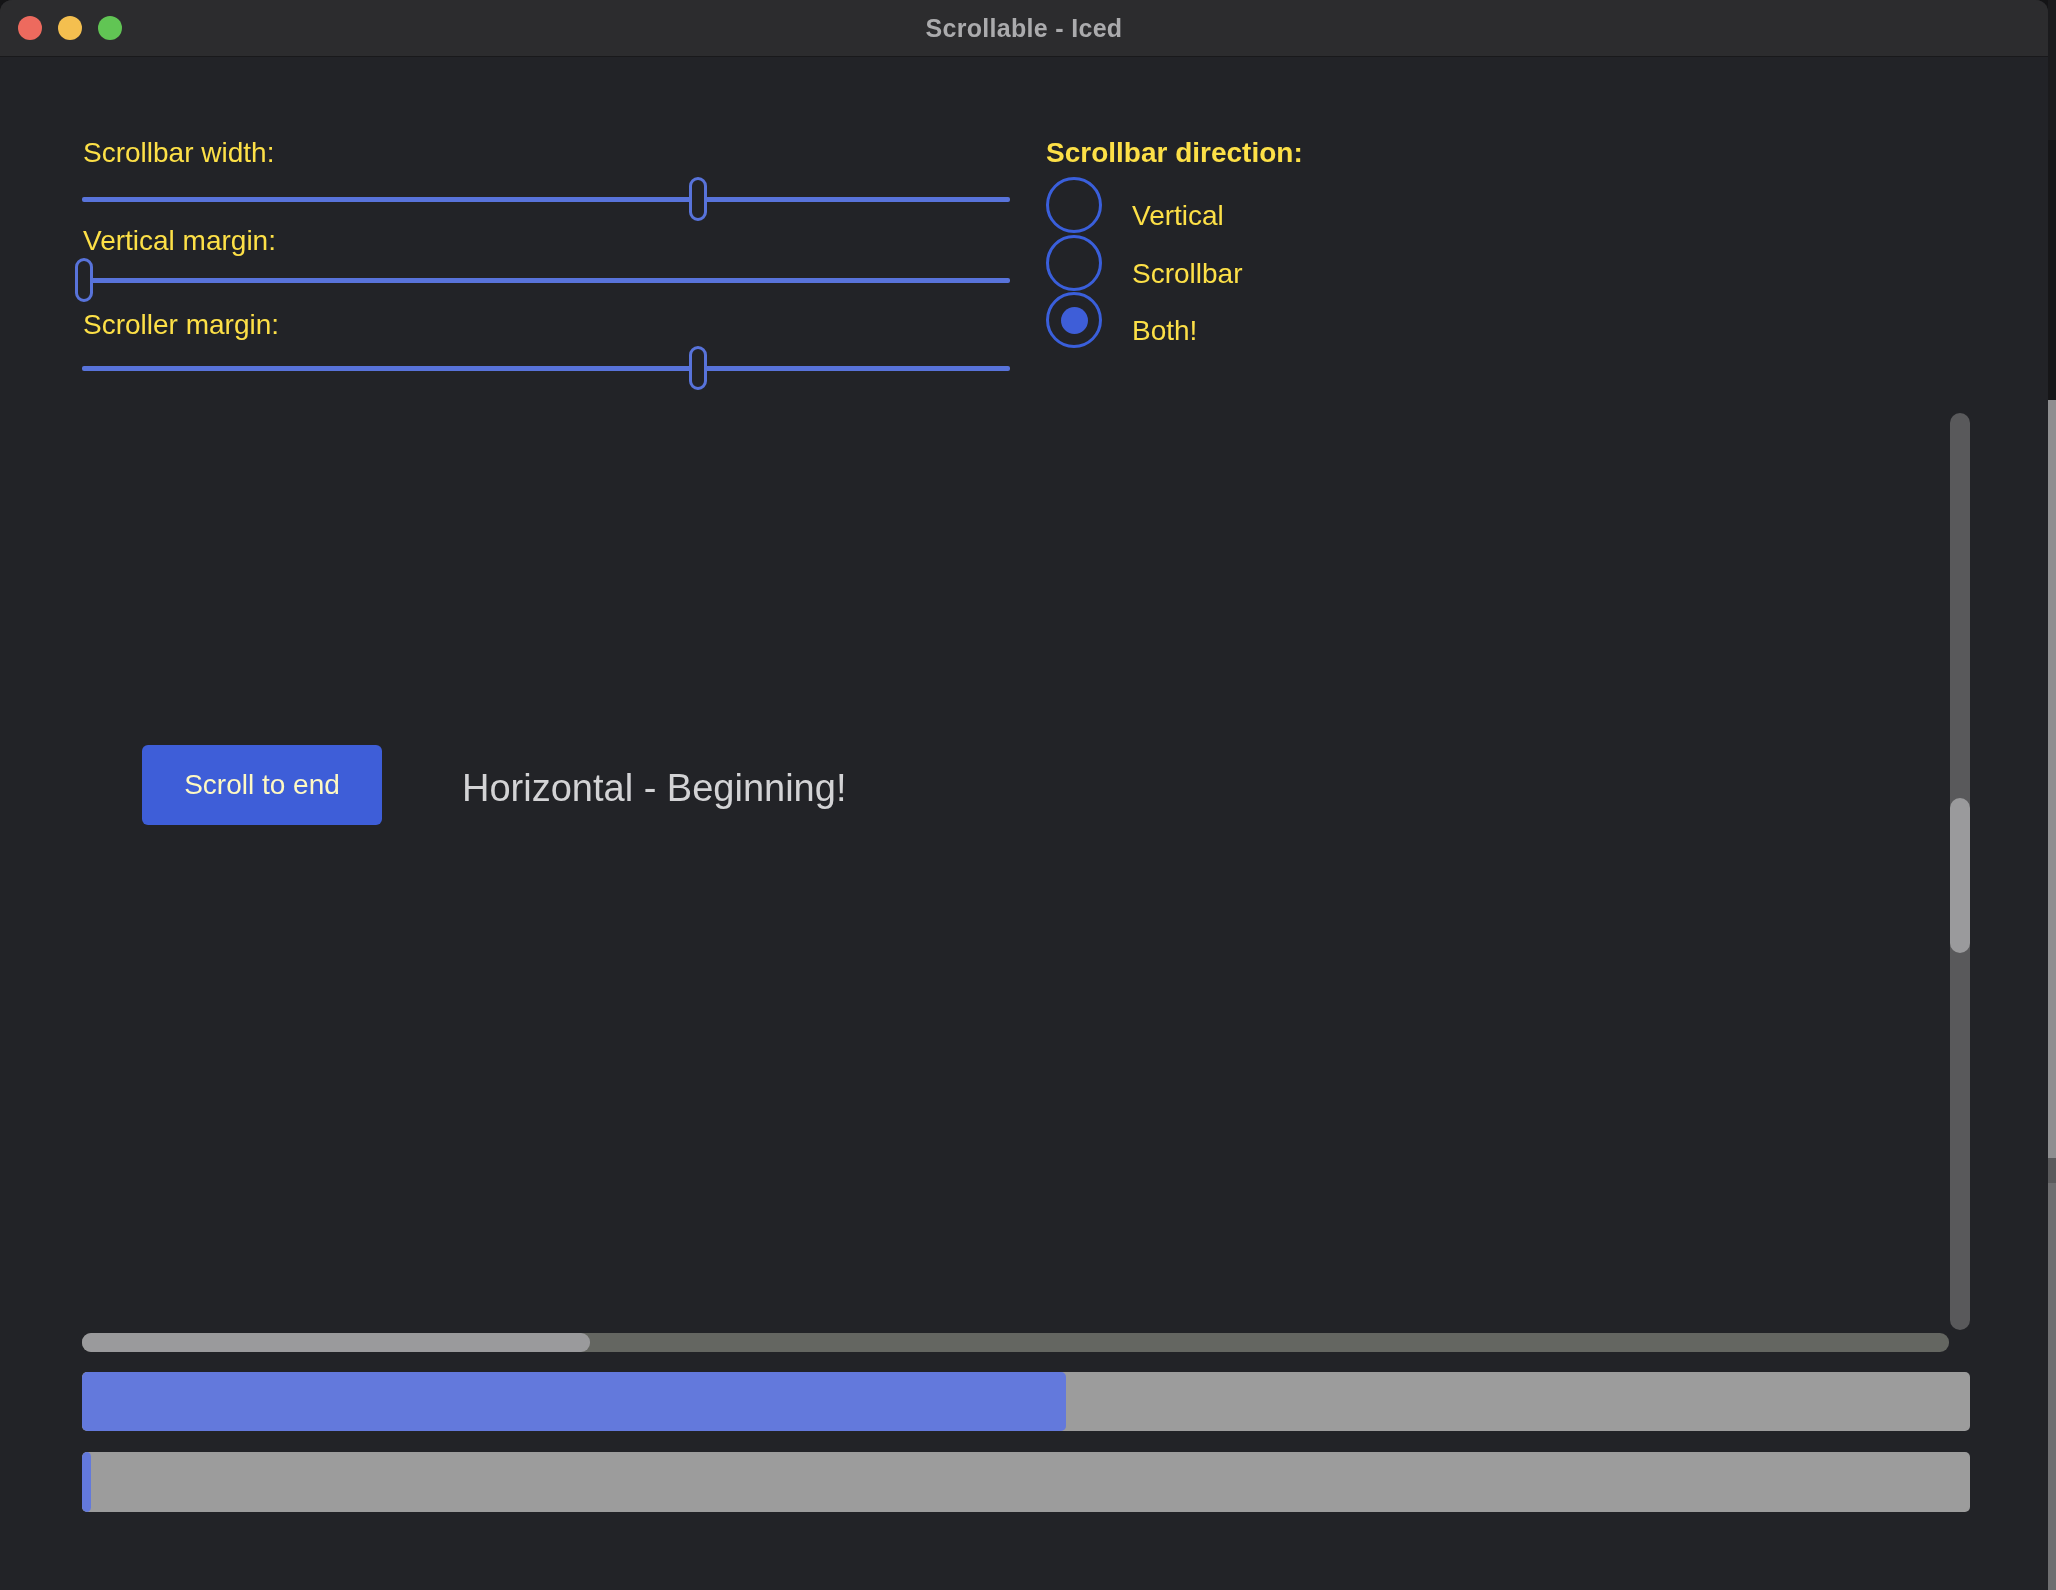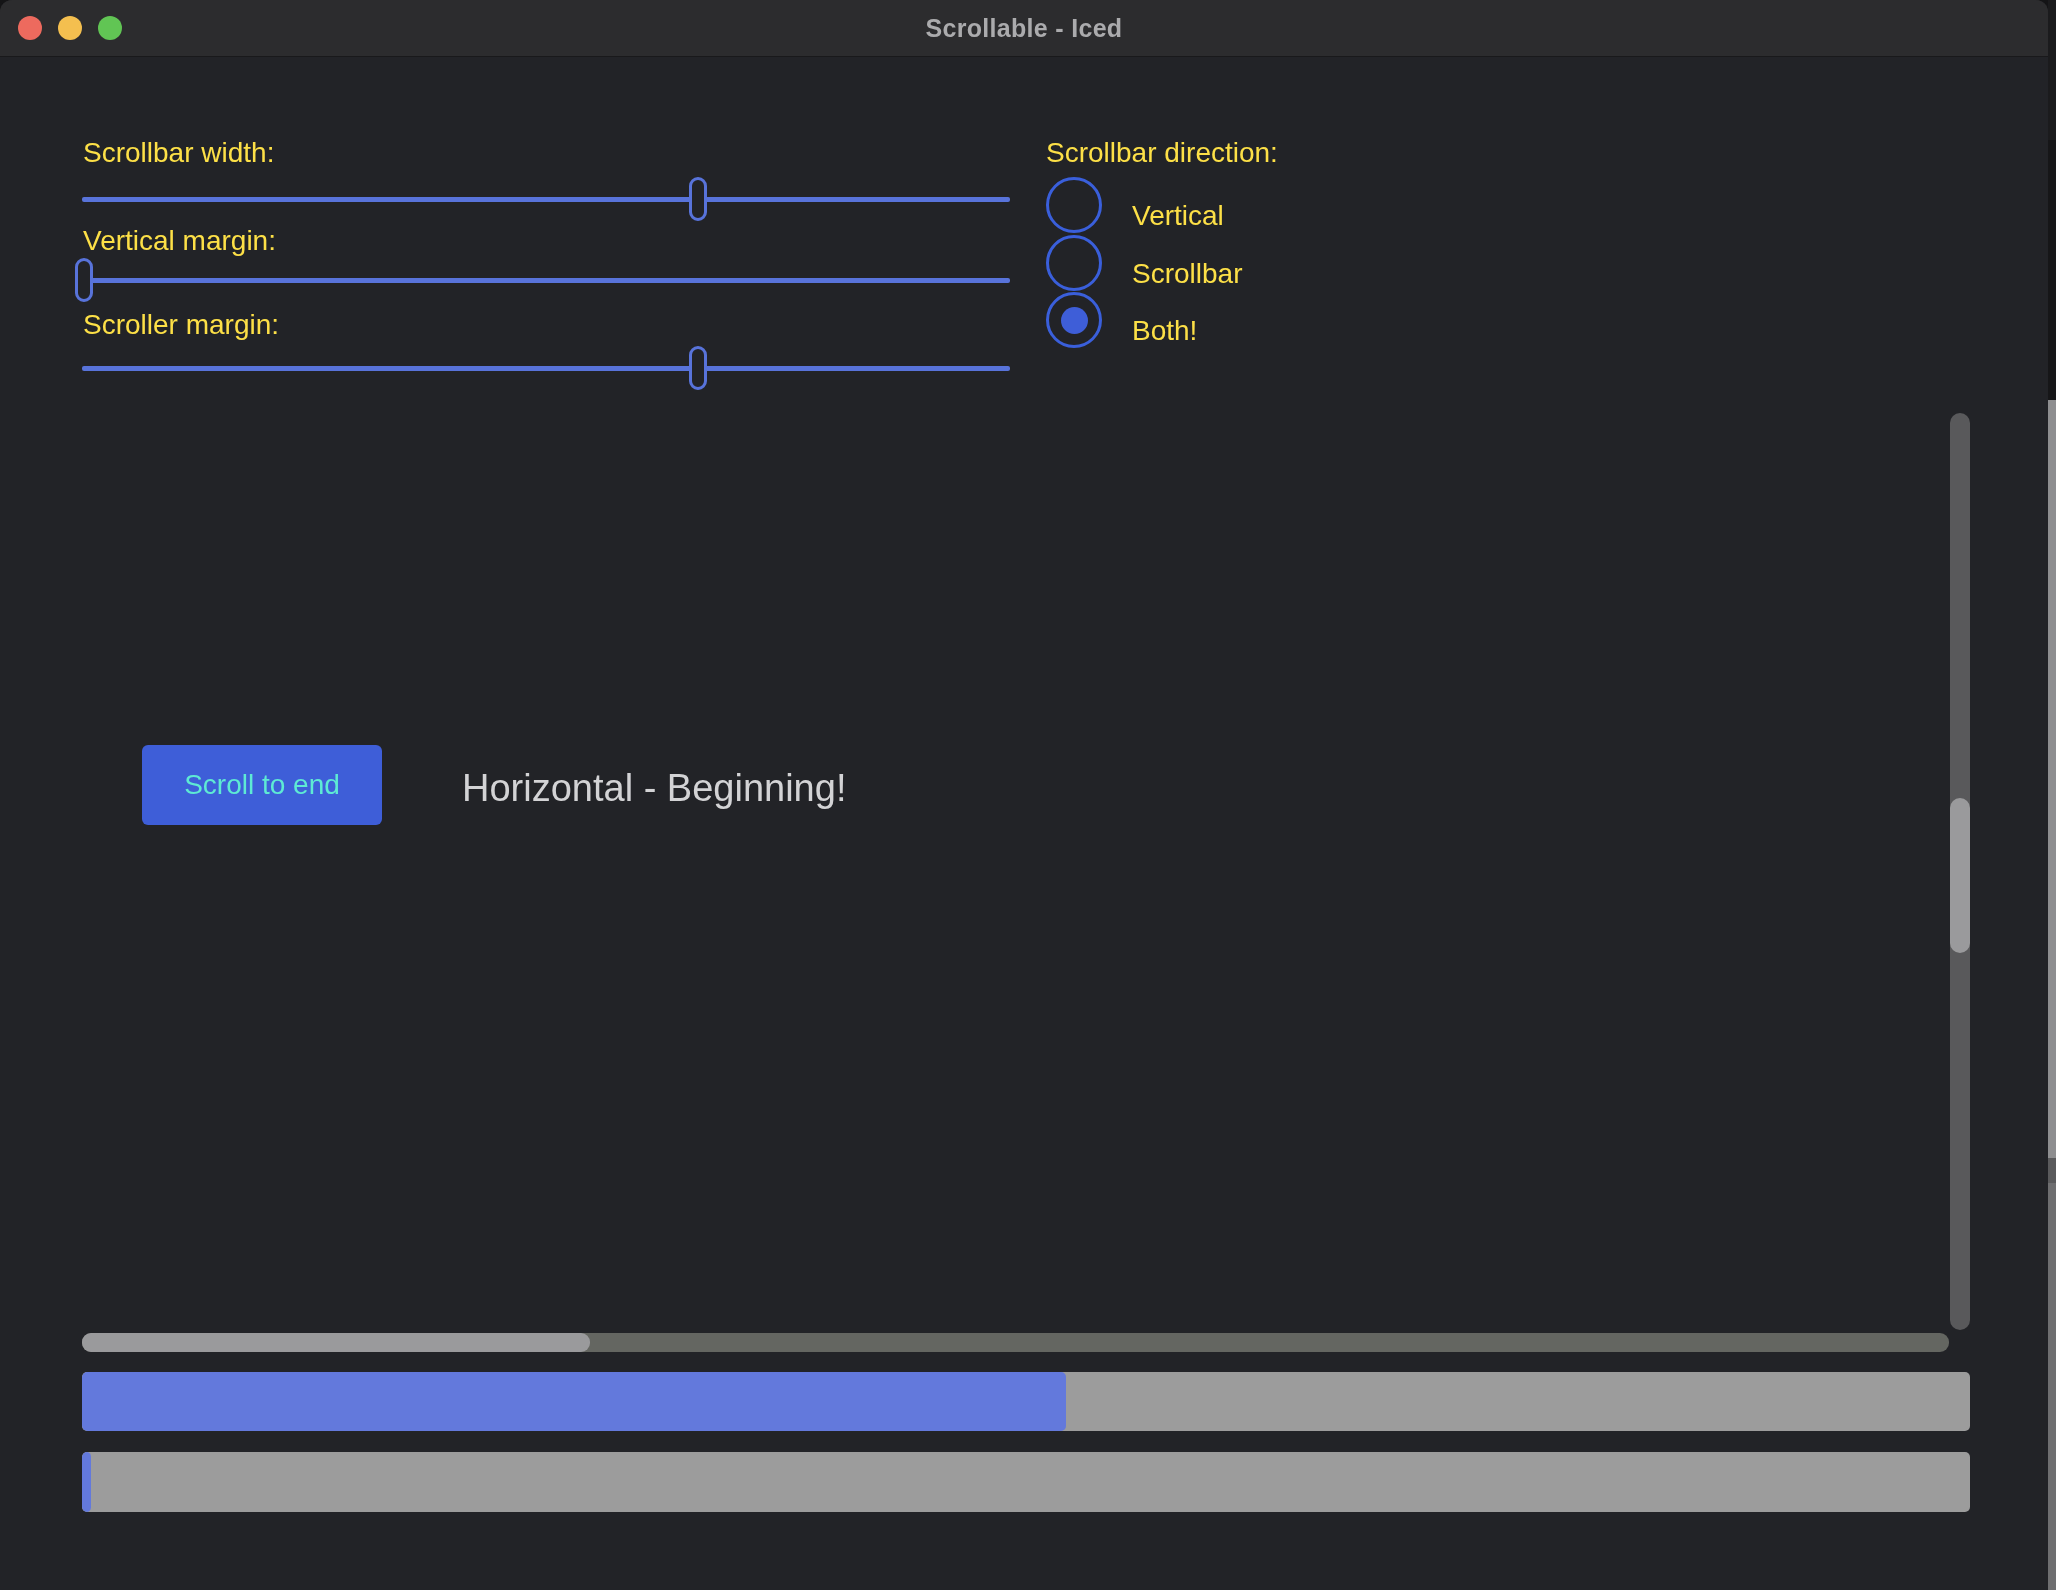--- a/index.html
+++ b/index.html
@@ -38,37 +38,37 @@
   #slider-2{top:346px;}
   .slider-track{
     position:absolute;left:0;right:0;top:50%;height:5px;margin-top:-2.5px;
     background:#5873DA;border-radius:2px;
   }
   .slider-handle{
     position:absolute;top:0;width:18px;height:44px;box-sizing:border-box;
     border:3px solid #5873DA;border-radius:9px;background:#222327;
   }
   
-  #radio-label{left:1046px;top:136px;}
+  #radio-label{left:1046px;top:136px;font-weight:bold;}
   .radio-row{position:absolute;left:1046px;height:56px;display:flex;align-items:flex-end;gap:30px;}
   #radio-row-0{top:177px;}
   #radio-row-1{top:235px;}
   #radio-row-2{top:292px;}
   .radio-circle{
     width:56px;height:56px;box-sizing:border-box;border:3px solid #3A5FDB;border-radius:50%;
     display:flex;align-items:center;justify-content:center;flex:none;
   }
   .radio-dot{width:27px;height:27px;border-radius:50%;background:#3E5ED8;display:none;}
   .radio-row.selected .radio-dot{display:block;}
   .radio-row .ctl-label{position:static;}
   
   #scroll-btn{
     position:absolute;left:142px;top:745px;width:240px;height:80px;
     background:#3E5ED8;border:none;border-radius:6px;cursor:pointer;
-    color:#5eead4;font-size:28px;font-family:inherit;
+    color:#fef9c3;font-size:28px;font-family:inherit;
   }
   #status-text{
     position:absolute;left:462px;top:768px;color:#D3D3D5;font-size:38px;line-height:40px;white-space:nowrap;
   }
   
   #v-scrollbar{
     position:absolute;left:1950px;top:413px;width:20px;height:917px;
     background:#59595B;border-radius:10px;
   }
   #v-thumb{position:absolute;left:0;width:20px;background:#9A9A9C;border-radius:10px;}

